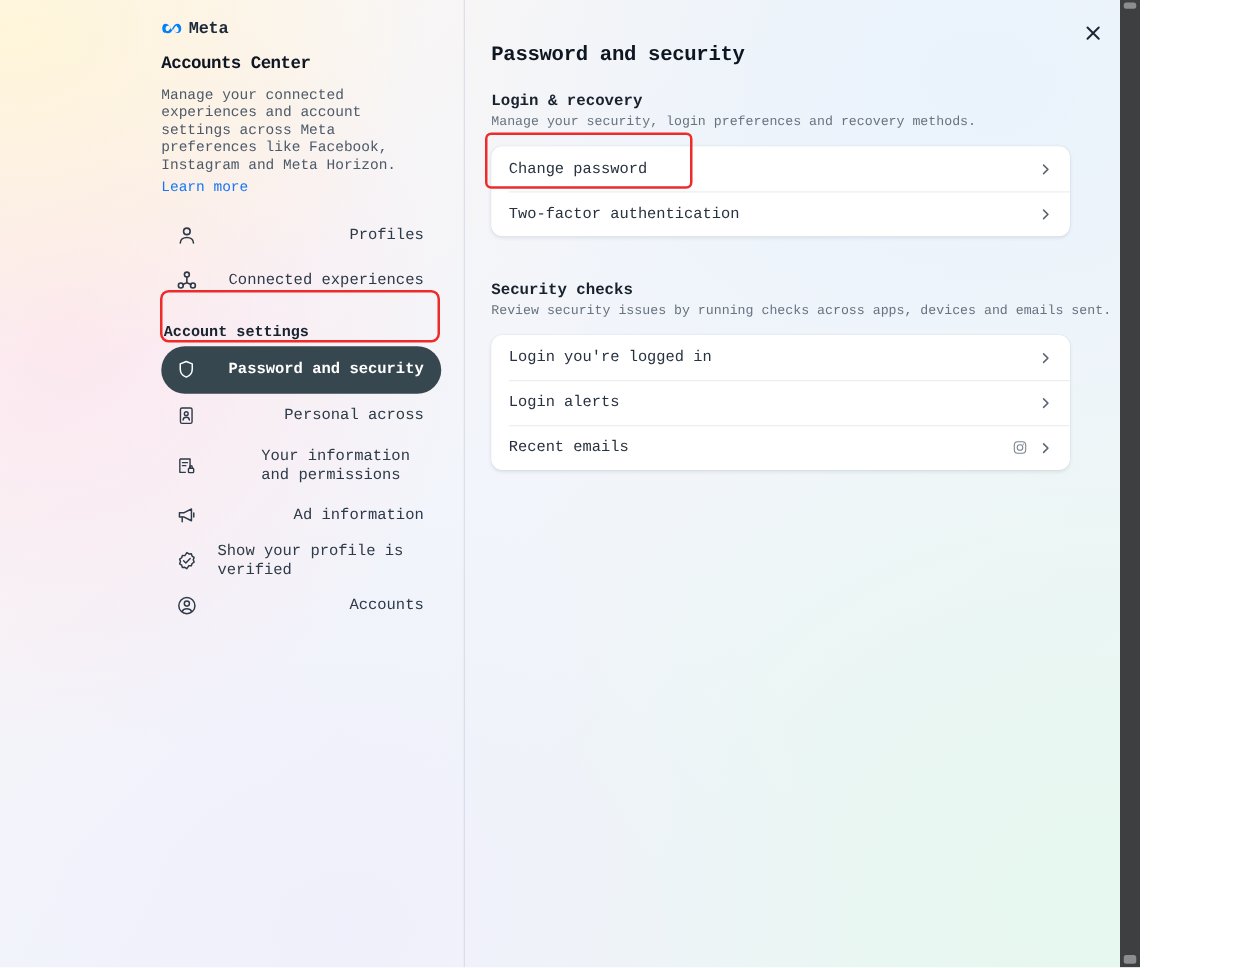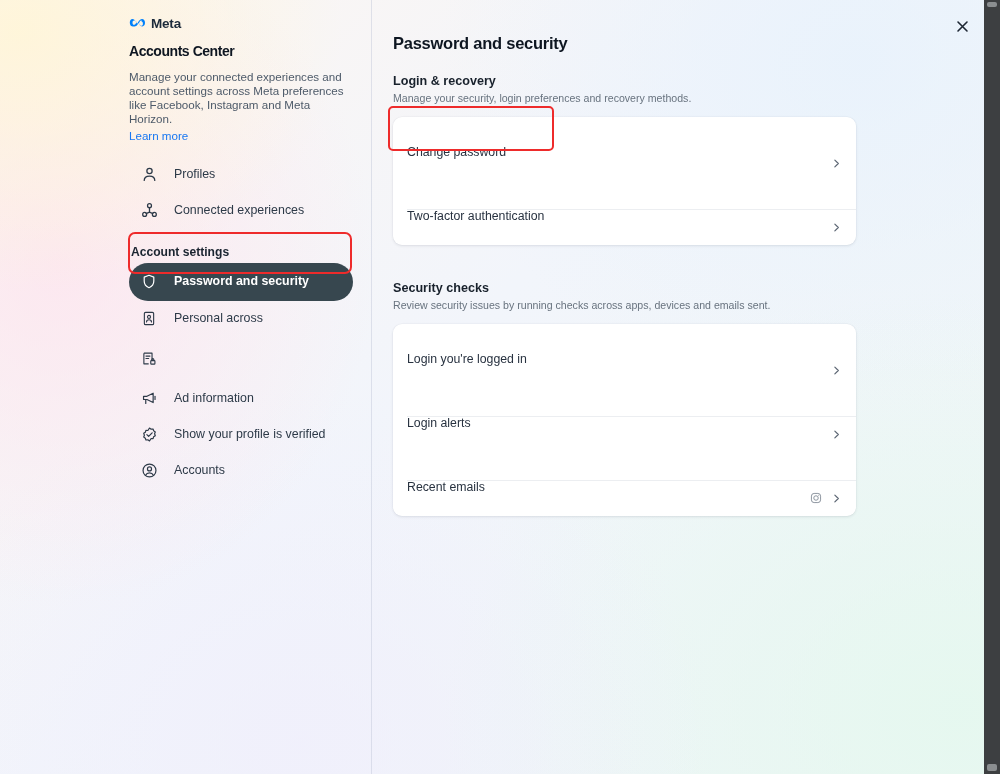--- a/index.html
+++ b/index.html
@@ -6,30 +6,31 @@
 
   html, body {
     width: 1000px;
     height: 774px;
     overflow: hidden;
     font-family: "Liberation Sans", sans-serif;
   }
 
   #app {
     position: relative;
-    width: 1000px;
+    width: 912px;
     height: 774px;
     background:
       radial-gradient(ellipse 520px 420px at 2% 4%, rgba(255,246,214,0.85) 0%, rgba(255,246,214,0) 62%),
       radial-gradient(ellipse 480px 520px at 6% 34%, rgba(253,228,238,0.80) 0%, rgba(253,228,238,0) 66%),
       radial-gradient(ellipse 620px 520px at 30% 96%, rgba(240,238,252,0.75) 0%, rgba(240,238,252,0) 68%),
       radial-gradient(ellipse 760px 620px at 96% 92%, rgba(228,248,238,0.85) 0%, rgba(228,248,238,0) 68%),
       radial-gradient(ellipse 640px 520px at 86% 8%, rgba(232,242,252,0.85) 0%, rgba(232,242,252,0) 66%),
       linear-gradient(135deg, #fdf6f1 0%, #f2f5fb 45%, #eef6f6 100%);
     overflow: hidden;
+    font-family: Liberation Mono, monospace;
   }
 
   
   #winscroll {
     position: absolute;
     top: 0; right: 0;
     width: 16px; height: 774px;
     background: #3d3f41;
   }
   #winscroll .thumb-top {
@@ -92,20 +93,21 @@
 
   .nav-item {
     display: flex;
     align-items: center;
     gap: 14px;
     height: 36px;
     padding: 0 14px 0 9px;
     border-radius: 10px;
     cursor: pointer;
     color: #313e4e;
+    justify-content: space-between;
   }
   .nav-item .ico {
     flex: 0 0 22px;
     width: 22px; height: 22px;
     display: flex; align-items: center; justify-content: center;
   }
   .nav-item .ico svg { display: block; }
   .nav-item .lbl {
     font-size: 12.4px;
     line-height: 14.5px;
@@ -174,24 +176,24 @@
     width: 463px;
     background: #ffffff;
     border-radius: 9px;
     box-shadow: 0 1px 3px rgba(26,38,58,0.10), 0 0 0 0.5px rgba(26,38,58,0.03);
     overflow: hidden;
   }
 
   .row {
     position: relative;
     display: flex;
+    align-items: center;
     height: 36px;
     padding: 0 14px 0 14px;
     cursor: pointer;
-    margin-top: 28px;
   }
   .row + .row::before {
     content: "";
     position: absolute;
     left: 14px; right: 0; top: 0;
     height: 1px;
     background: #eceef1;
   }
   .row .row-label {
     flex: 1;
@@ -308,20 +310,21 @@
 
       <div class="nav-item tall">
         <span class="ico">
           <svg width="16" height="17" viewBox="0 0 20 20" fill="none" stroke="#2d3a48" stroke-width="1.4">
             <path d="M3.6 3.3h10.2v9.0M3.6 3.3v13.4h6.0" stroke-linejoin="round"></path>
             <path d="M6.2 7.0h5.0M6.2 10.0h3.4" stroke-linecap="round"></path>
             <rect x="12.2" y="12.6" width="5.2" height="4.4" rx="0.8"></rect>
             <path d="M13.6 12.6v-1.3a1.2 1.2 0 0 1 2.4 0v1.3"></path>
           </svg>
         </span>
+        <span class="lbl">Your information and permissions</span>
       </div>
 
       <div class="nav-item">
         <span class="ico">
           <svg width="17" height="17" viewBox="0 0 20 20" fill="none" stroke="#2d3a48" stroke-width="1.4">
             <path d="M3.0 7.4h4.0l7.3-3.6v11.0L7.0 11.2H3.0z" stroke-linejoin="round"></path>
             <path d="M5.6 11.2v4.6" stroke-linecap="round"></path>
             <path d="M16.5 7.6v3.6" stroke-linecap="round"></path>
           </svg>
         </span>

